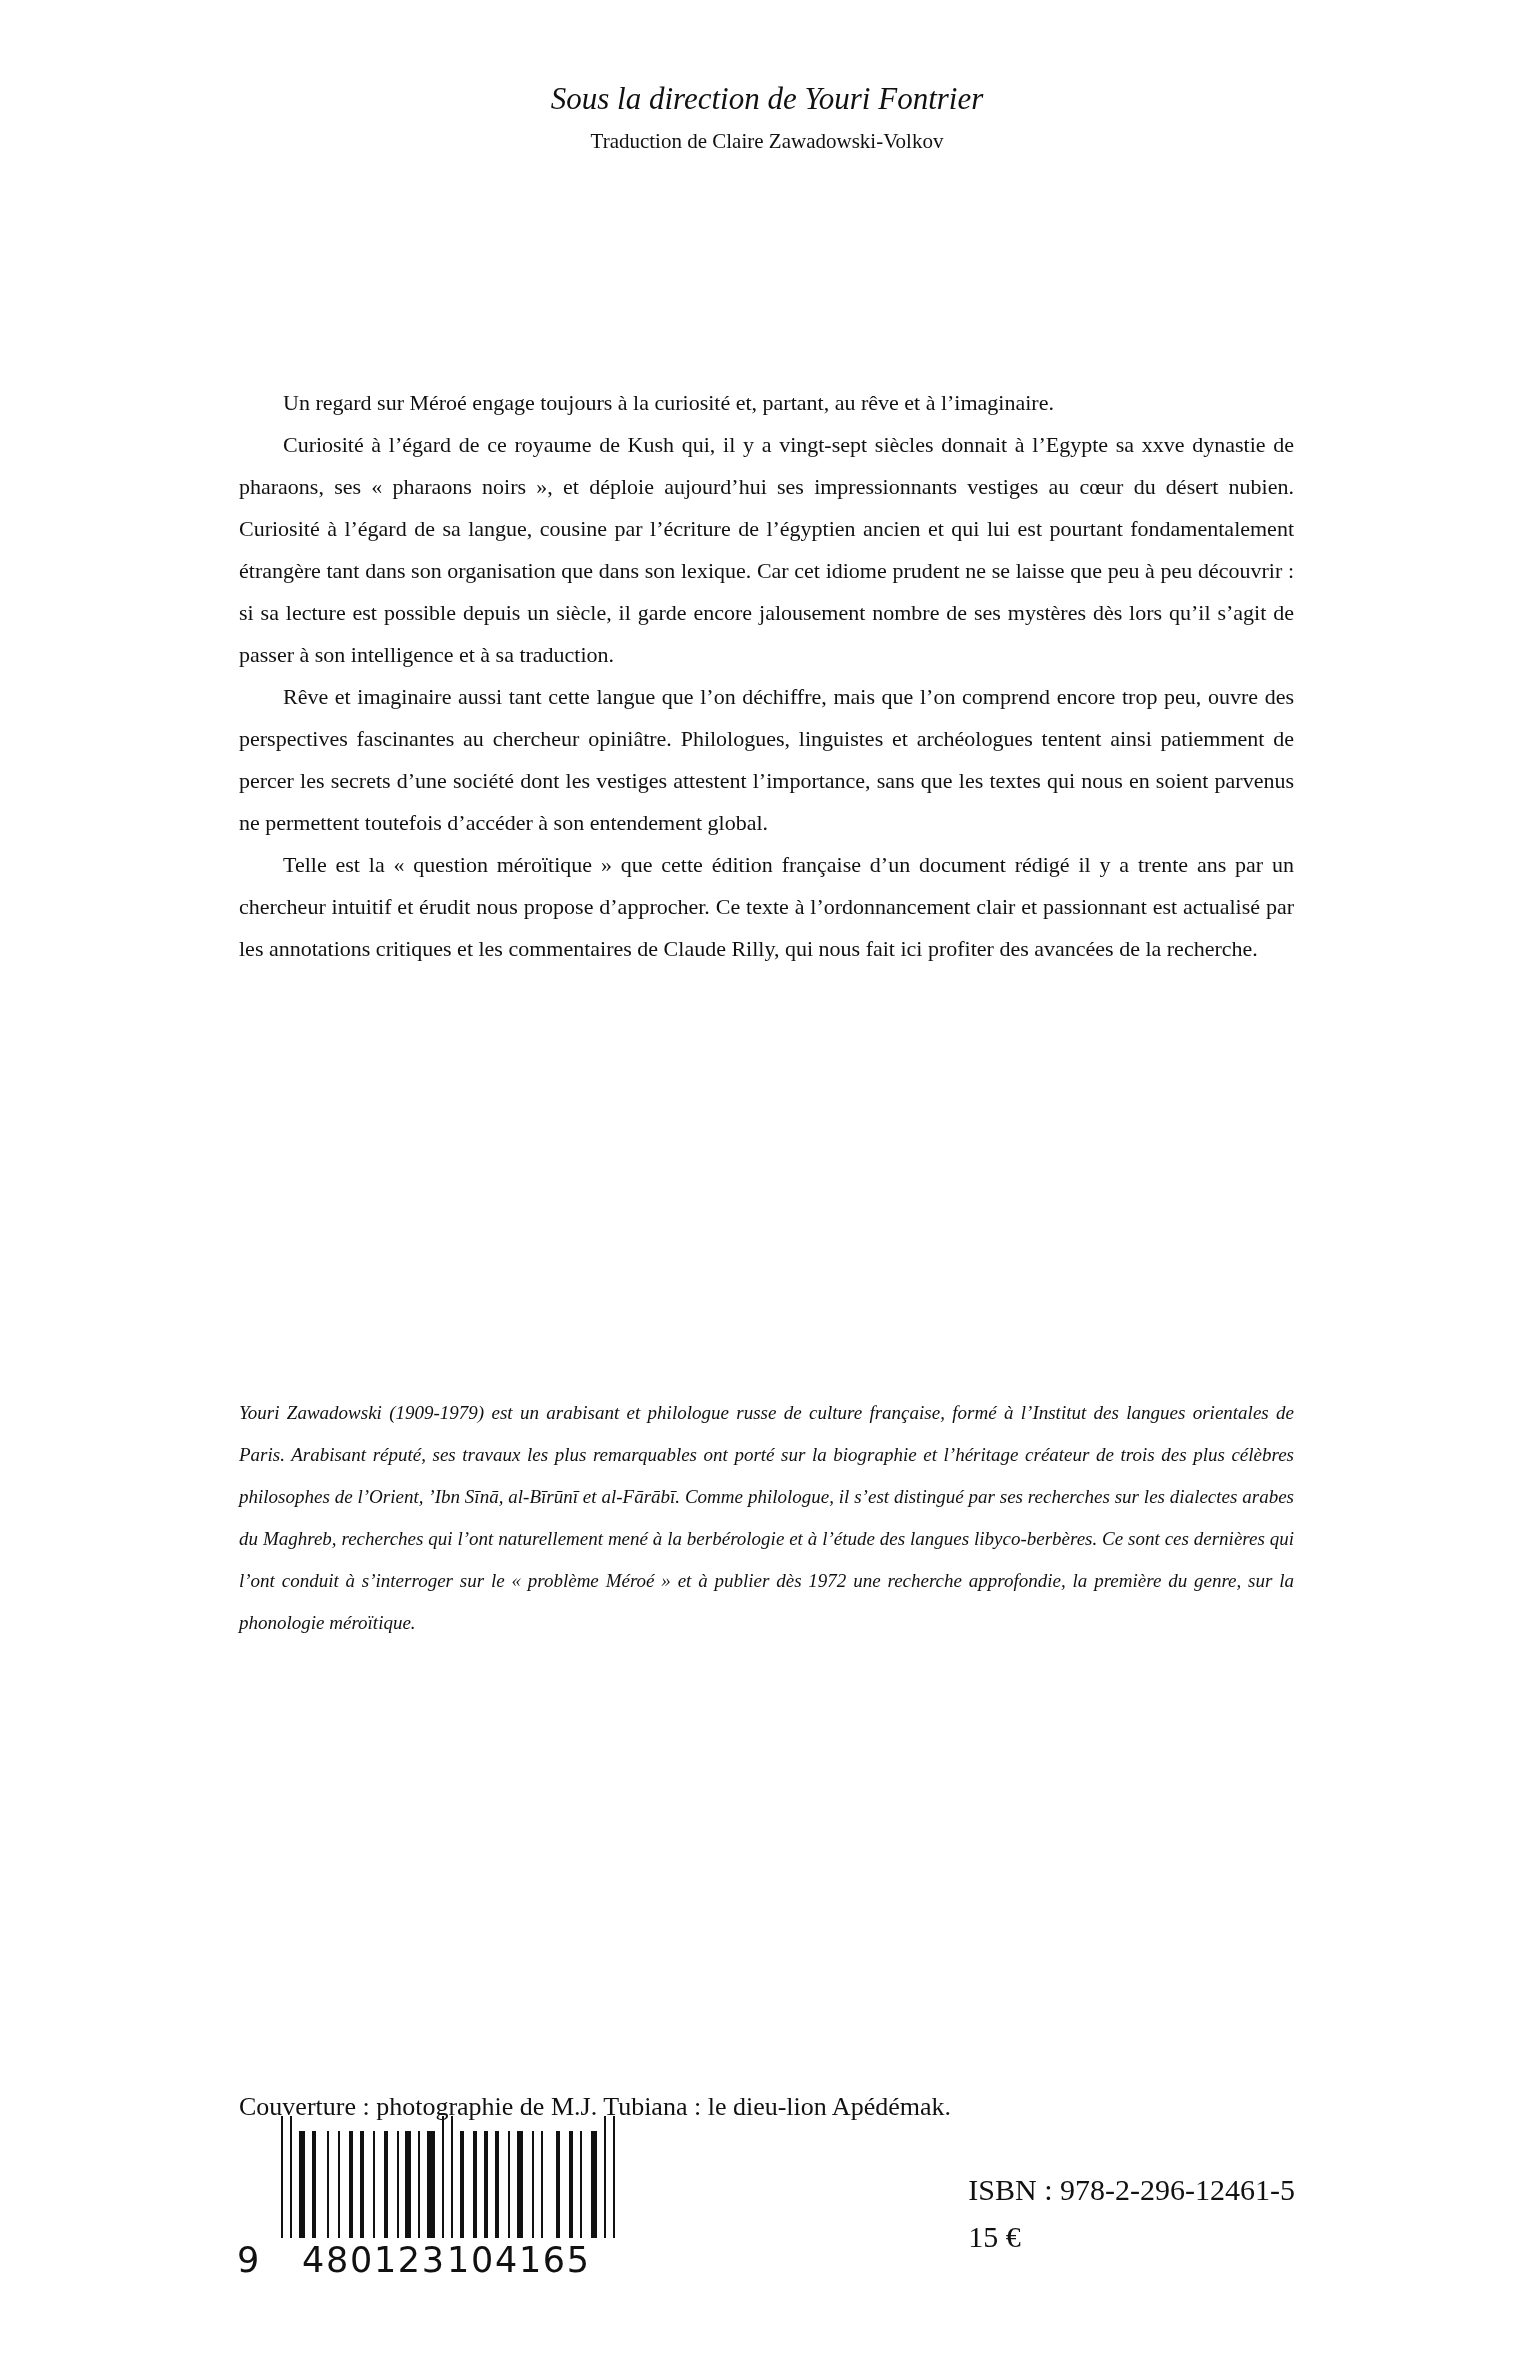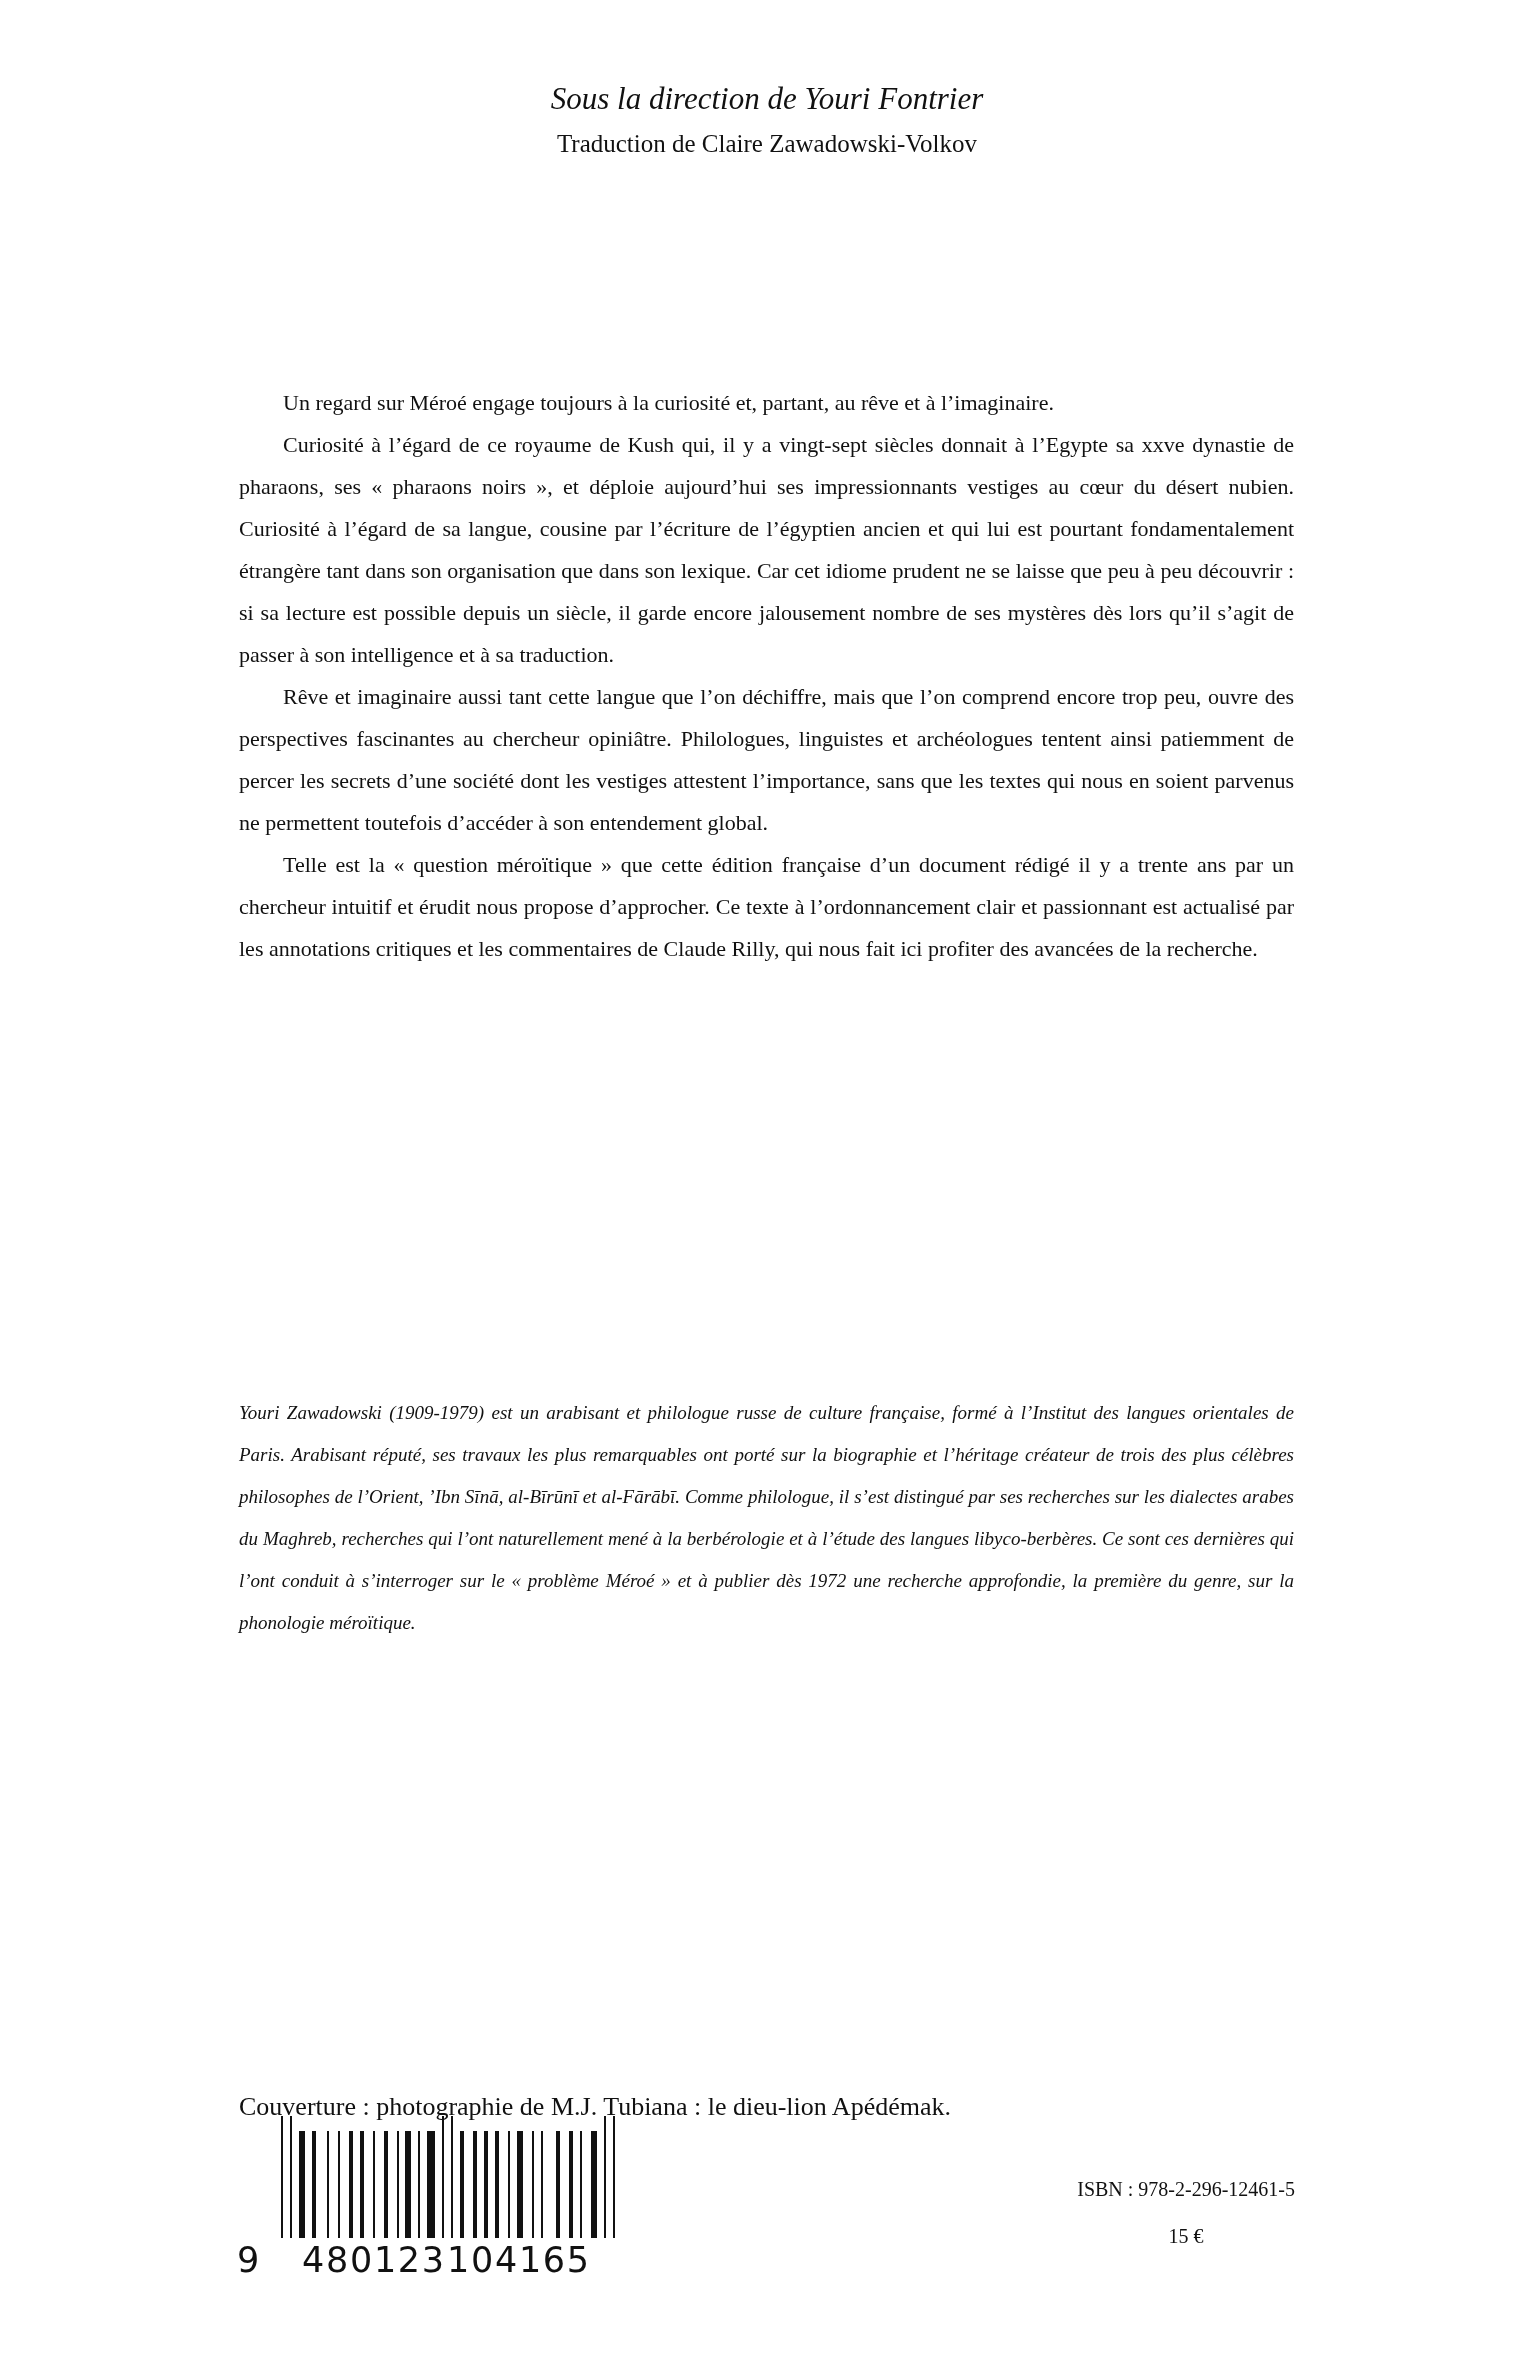--- a/index.html
+++ b/index.html
@@ -38,21 +38,21 @@
     margin: 0 0 18.5px 0;
     line-height: 1.05;
   }
   .subtitle-director {
     font-size: 31px;
     font-style: italic;
     margin: 0 0 11.7px 0;
     line-height: 1.2;
   }
   .subtitle-translator {
-    font-size: 25px;
+    font-size: 21px;
     margin: 0;
     line-height: 1.2;
   }
 
   
   .blurb {
     position: absolute;
     top: 382px;
     left: 239px;
     width: 1055px;
@@ -140,22 +140,22 @@
   .barcode-digits .d-right {
     position: absolute;
     left: 210px;
     top: 0;
   }
 
   .isbn-block {
     position: absolute;
     right: 239px;
     top: 35px;
-    text-align: center;
-    font-size: 20px;
+    text-align: left;
+    font-size: 30px;
     line-height: 47px;
   }
   .isbn-line { white-space: nowrap; }
   .price-line { white-space: nowrap; }
 </style>
 </head>
 <body>
 
 <div class="page">
 

